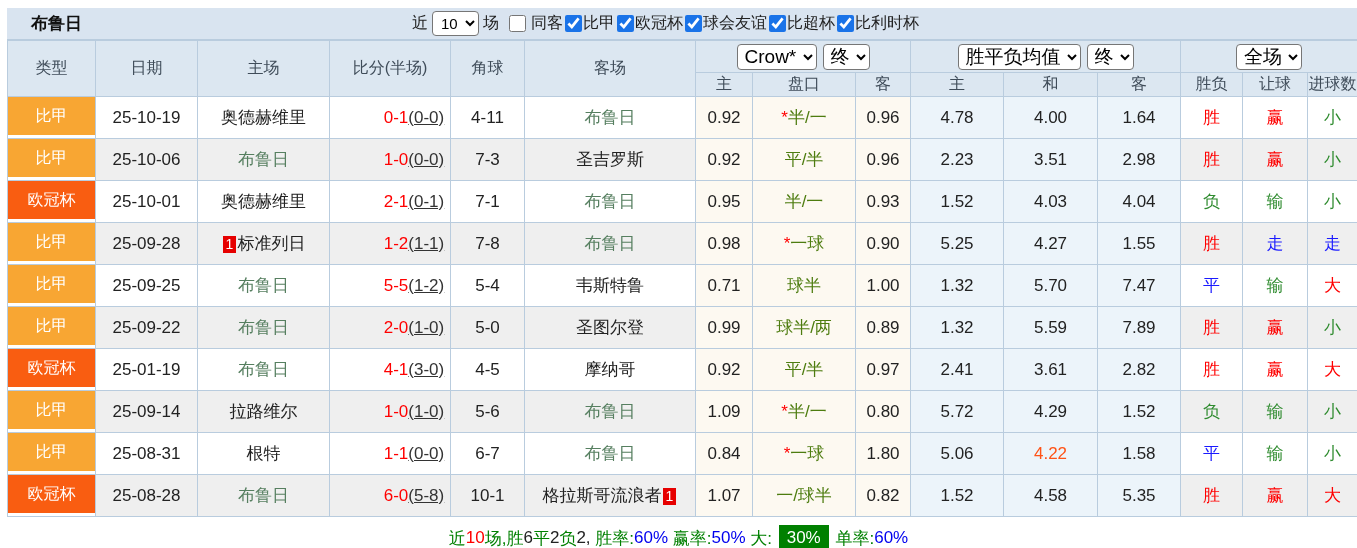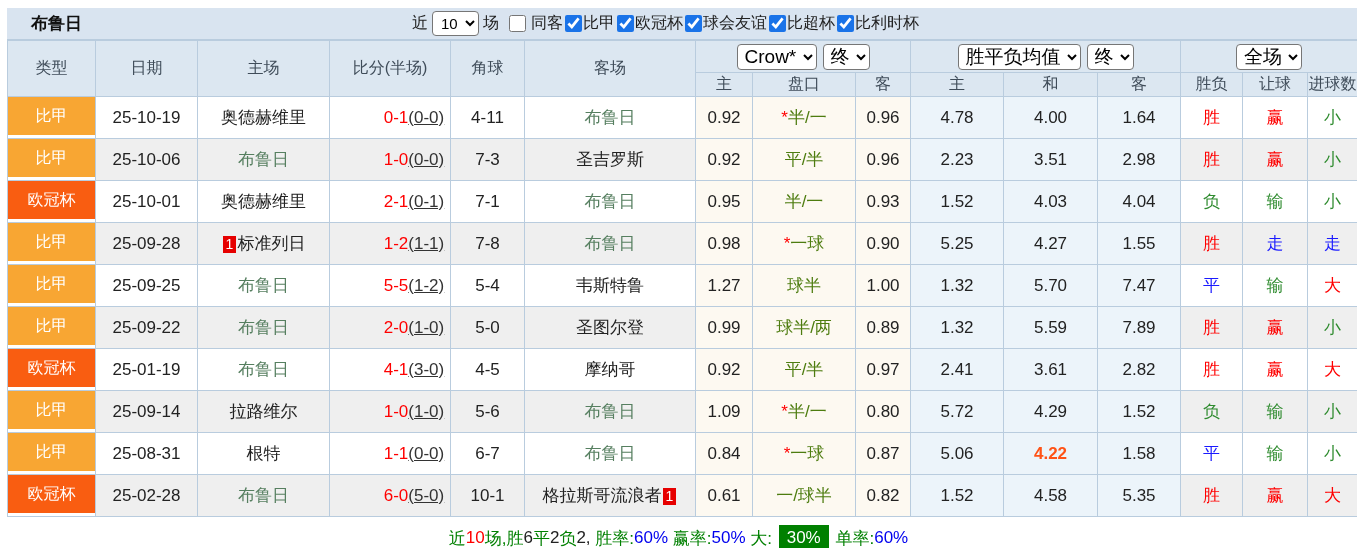--- a/index.html
+++ b/index.html
@@ -37,21 +37,21 @@
   .type-box { height:38px; margin:0 0 3px 0; display:flex; align-items:center; justify-content:center; color:#fff; font-size:16px; }
   .type-box.lg-jia { background:var(--league_jia_bg); }
   .type-box.lg-cup { background:var(--league_cup_bg); }
   .t-red   { color:var(--score_red);margin-left:48px; }
   .t-green { color:var(--result_green); }
   .t-blue  { color:var(--result_blue); }
   .t-dark  { color:#4d7c0f; }
   .team-green { color:var(--team_green); }
   .score-ht { color:#333;text-decoration:underline; }
   .star { color:var(--score_red); }
-  .hot { color:var(--hot_orange);font-weight:bold; }
+  .hot { color:var(--hot_orange); }
   .badge1 { display:inline-block; background:var(--badge_red); color:#fff; font-size:14px; line-height:17px; padding:0 3px; margin:0 1px; }
 
   
   .footer { height:42px; display:flex; align-items:center; justify-content:center; font-size:17px; }
   .footer span { white-space:pre; }
   .seg-green { color:var(--footer_green); }
   .seg-red   { color:var(--score_red); }
   .seg-blue  { color:var(--footer_blue);text-align:center; }
   .seg-dark  { color:#222; }
   .seg-badge { background:var(--badge_green_bg); color:#fff; padding:3px 8px; margin:0 2px; }
@@ -222,21 +222,21 @@
     </tr>
         <tr>
       <td class="league-td">
             <div class="type-box lg-jia">比甲</div>
           </td>
       <td>25-09-25</td>
       <td><span class="team-green">布鲁日</span></td>
       <td><span class="t-red">5-5</span><span class="score-ht">(1-2)</span></td>
       <td>5-4</td>
       <td><span>韦斯特鲁</span></td>
-      <td class="bg-cream">1.27</td>
+      <td class="bg-cream">0.71</td>
       <td class="bg-cream"><span class="t-dark">球半</span></td>
       <td class="bg-cream">1.00</td>
       <td class="bg-blue">1.32</td>
       <td class="bg-blue">5.70</td>
       <td class="bg-blue">7.47</td>
       <td class="t-blue">平</td>
       <td class="t-green">输</td>
       <td class="t-red">大</td>
     </tr>
         <tr>
@@ -300,38 +300,38 @@
       <td class="league-td">
             <div class="type-box lg-jia">比甲</div>
           </td>
       <td>25-08-31</td>
       <td><span>根特</span></td>
       <td><span class="t-red">1-1</span><span class="score-ht">(0-0)</span></td>
       <td>6-7</td>
       <td><span class="team-green">布鲁日</span></td>
       <td class="bg-cream">0.84</td>
       <td class="bg-cream"><span class="star">*</span><span class="t-dark">一球</span></td>
-      <td class="bg-cream">0.87</td>
+      <td class="bg-cream">1.80</td>
       <td class="bg-blue">5.06</td>
       <td class="bg-blue hot">4.22</td>
       <td class="bg-blue">1.58</td>
       <td class="t-blue">平</td>
       <td class="t-green">输</td>
       <td class="t-green">小</td>
     </tr>
         <tr>
       <td class="league-td">
             <div class="type-box lg-cup">欧冠杯</div>
           </td>
-      <td>25-02-28</td>
-      <td><span class="team-green">布鲁日</span></td>
-      <td><span class="t-red">6-0</span><span class="score-ht">(5-0)</span></td>
+      <td>25-08-28</td>
+      <td><span class="team-green">布鲁日</span></td>
+      <td><span class="t-red">6-0</span><span class="score-ht">(5-8)</span></td>
       <td>10-1</td>
       <td><span>格拉斯哥流浪者</span><span class="badge1">1</span></td>
-      <td class="bg-cream">0.61</td>
+      <td class="bg-cream">1.07</td>
       <td class="bg-cream"><span class="t-dark">一/球半</span></td>
       <td class="bg-cream">0.82</td>
       <td class="bg-blue">1.52</td>
       <td class="bg-blue">4.58</td>
       <td class="bg-blue">5.35</td>
       <td class="t-red">胜</td>
       <td class="t-red">赢</td>
       <td class="t-red">大</td>
     </tr>
       </tbody>

